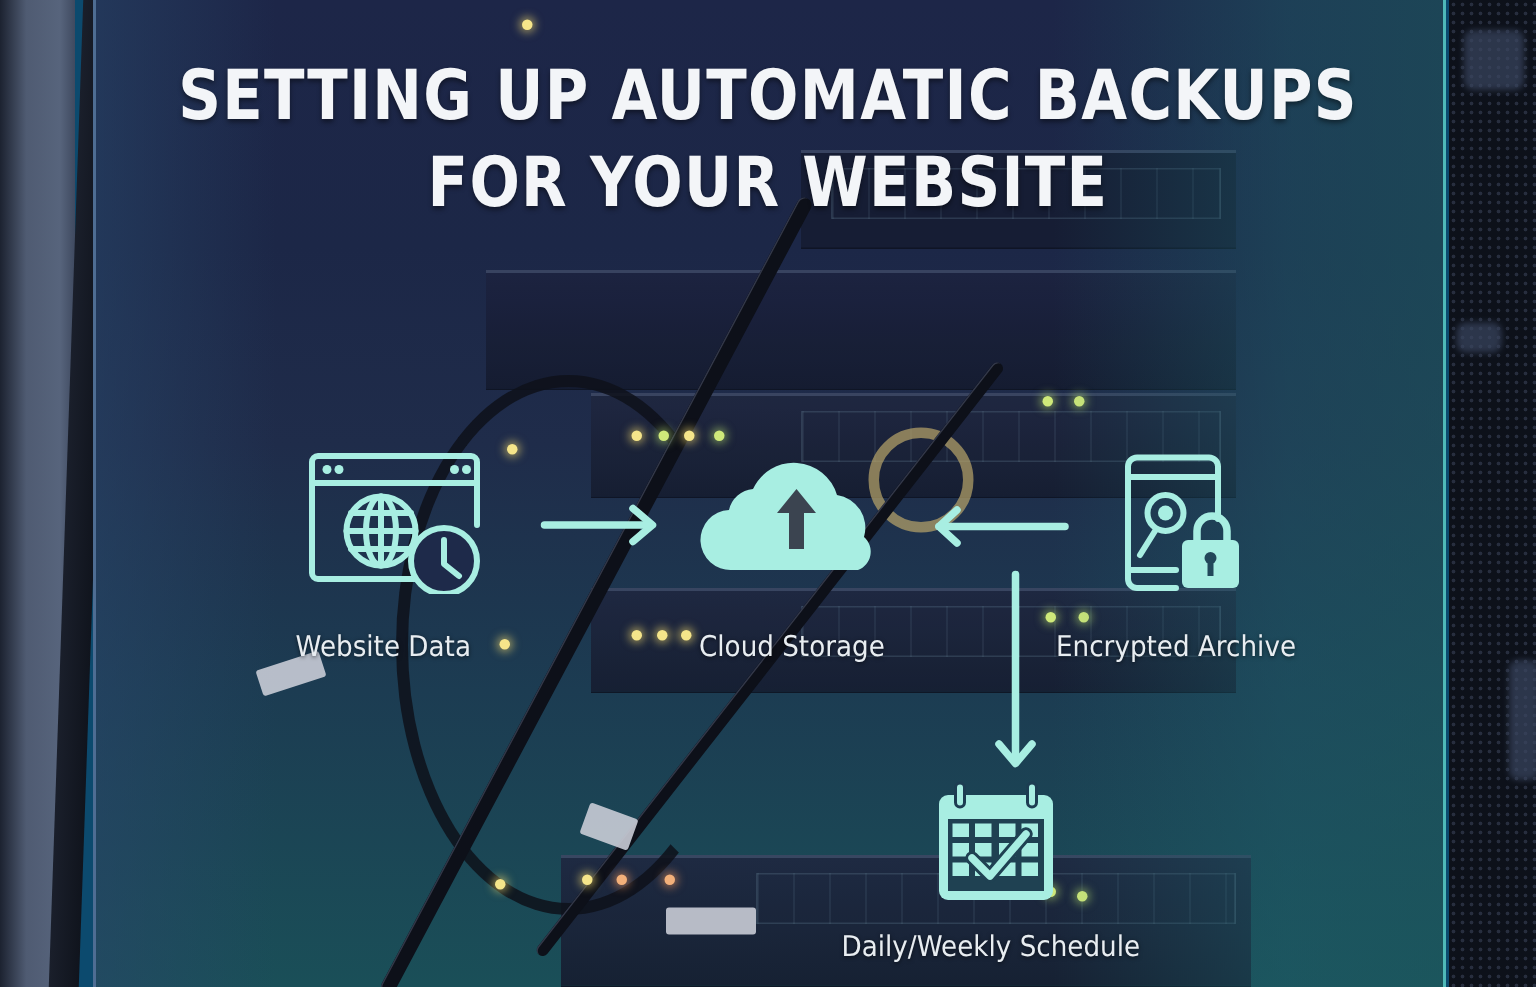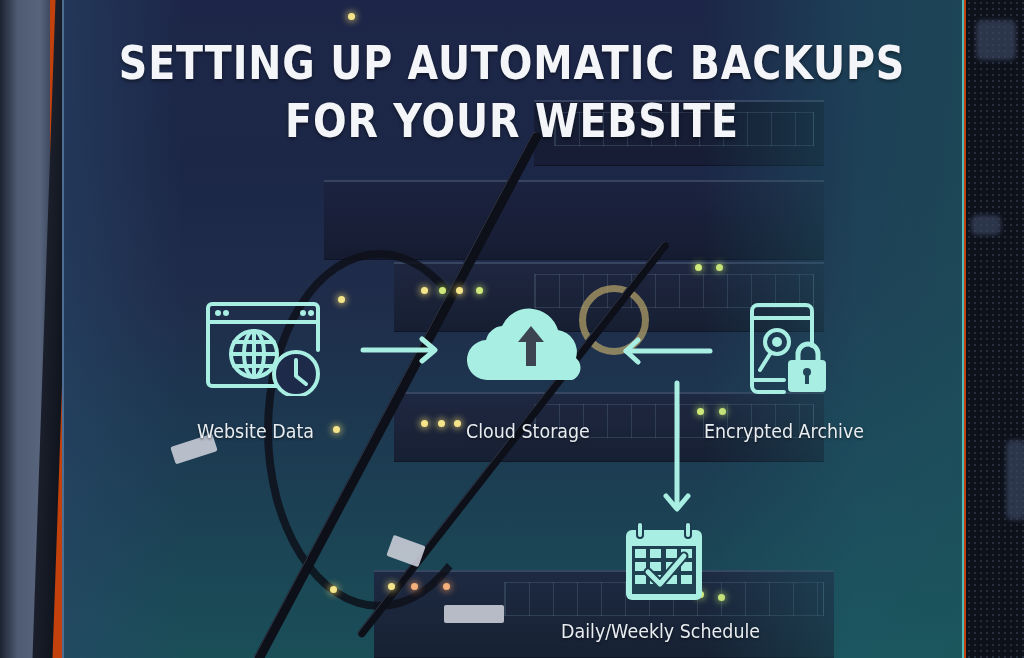--- a/index.html
+++ b/index.html
@@ -1,20 +1,20 @@
 <!DOCTYPE html>
 <html><head>
   <meta charset="utf-8">
   <style>
     * { margin: 0; padding: 0; box-sizing: border-box; }
     html, body { width: 1024px; height: 658px; overflow: hidden; background: #0f1420; }
     .scene {
       position: relative; width: 1024px; height: 658px; overflow: hidden;
       font-family: "DejaVu Sans", "Liberation Sans", sans-serif;
-      background: #c2410c;
+      background: #0c4a6e;
     }
     
     .rack-left-outer {
       position: absolute; left: 0; top: 0; width: 50px; height: 658px;
       background: linear-gradient(90deg, #1c2230 0%, #4f5b72 35%, #57647c 80%, #3f4a60 100%);
     }
     .rack-left-shadow {
       position: absolute; left: 44px; top: 0; width: 20px; height: 658px;
       background: linear-gradient(90deg, #1a1f2b, #10141d);
       transform: skewX(-2deg);

